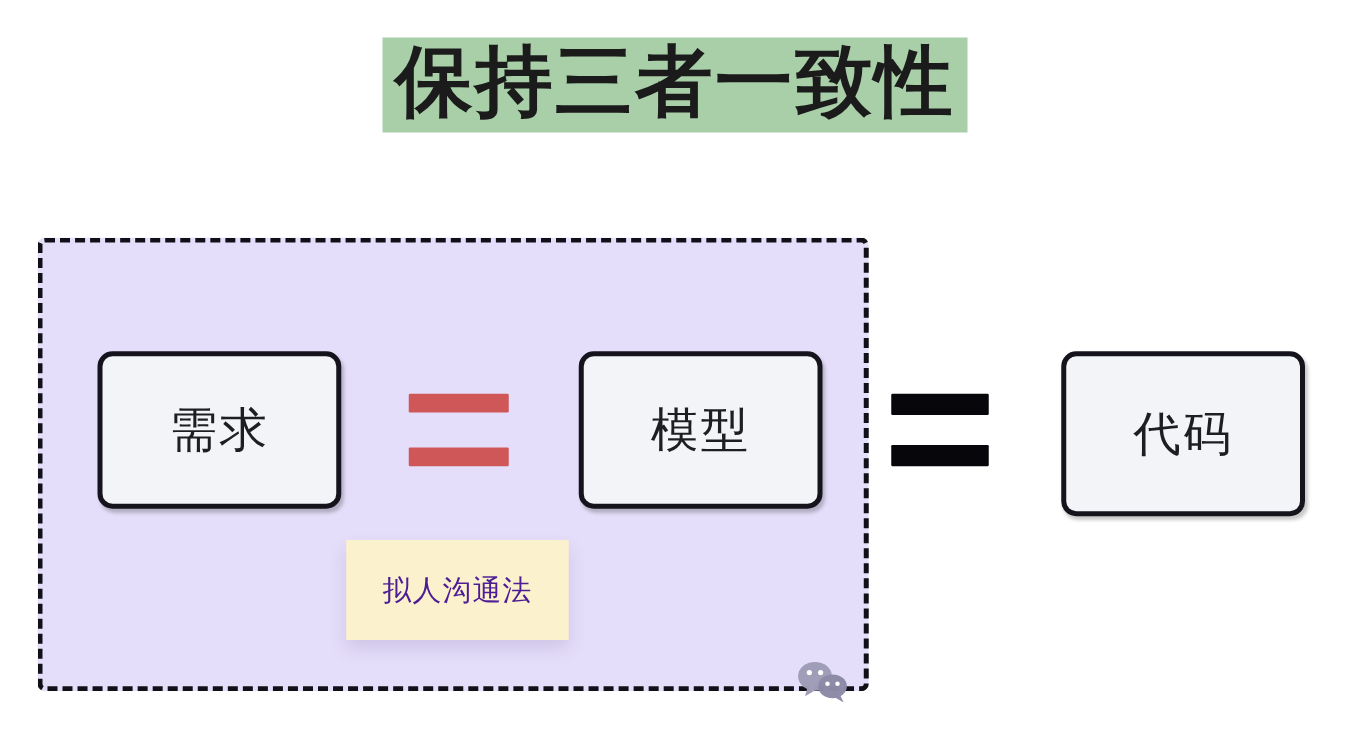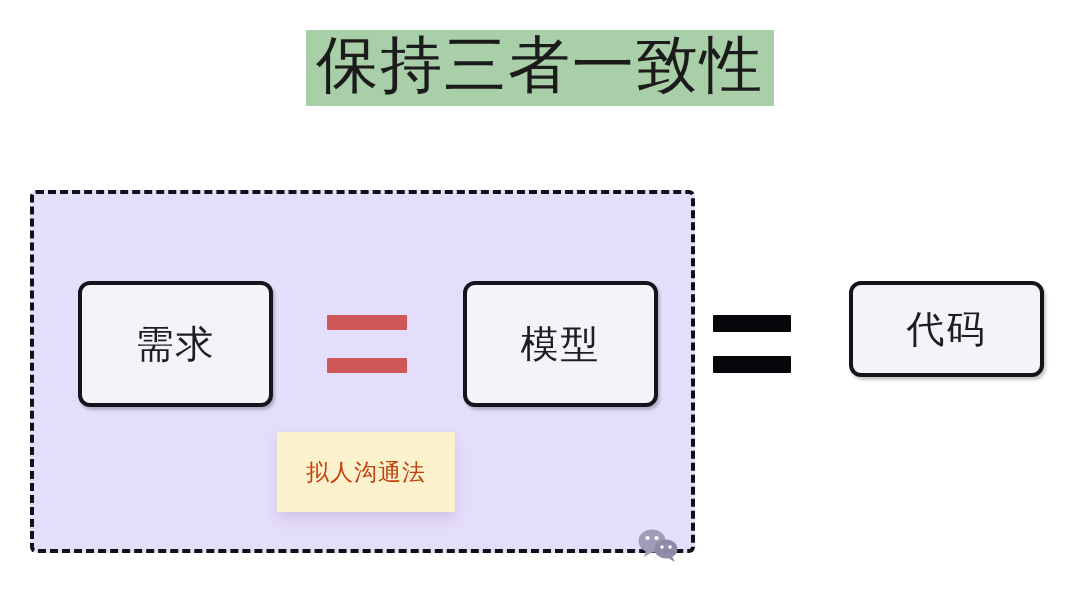--- a/index.html
+++ b/index.html
@@ -25,21 +25,21 @@
     text-align: center;
   }
   .title-highlight {
     display: inline-block;
     background: #a9cfa9;
     padding: 4px 10px 10px 10px;
     line-height: 1.0;
   }
   .title-text {
     font-size: 62px;
-    font-weight: 400;
+    font-weight: 700;
     color: #1b1b1b;
     letter-spacing: 2px;
     font-family: "DejaVu Sans", "Liberation Sans", sans-serif;
     white-space: nowrap;
   }
 
   
   .dashed-group {
     position: absolute;
     left: 30px;
@@ -67,21 +67,21 @@
   .concept-label {
     font-size: 38px;
     color: #1d1d22;
     font-family: "DejaVu Sans", "Liberation Sans", sans-serif;
     letter-spacing: 2px;
     line-height: 1;
   }
 
   #box-requirement { left: 78px;  top: 281px; width: 195px; height: 126px; }
   #box-model       { left: 463px; top: 281px; width: 195px; height: 126px; text-align: right; }
-  #box-code        { left: 849px; top: 281px; width: 195px; height: 96px; }
+  #box-code        { left: 849px; top: 281px; width: 195px; height: 132px; }
 
   
   .equals {
     position: absolute;
     display: flex;
     flex-direction: column;
     justify-content: space-between;
   }
   .equals .bar {
     width: 100%;
@@ -102,21 +102,21 @@
     height: 80px;
     box-sizing: border-box;
     background: #fcf1cd;
     display: flex;
     align-items: center;
     justify-content: center;
     box-shadow: 0 7px 13px rgba(90, 70, 130, 0.16);
   }
   .note-label {
     font-size: 23px;
-    color: #c2410c;
+    color: #4c1d95;
     font-family: Liberation Sans, sans-serif;
     letter-spacing: 1px;
   }
 
   
   .watermark {
     position: absolute;
     left: 637px;
     top: 528px;
     display: flex;

